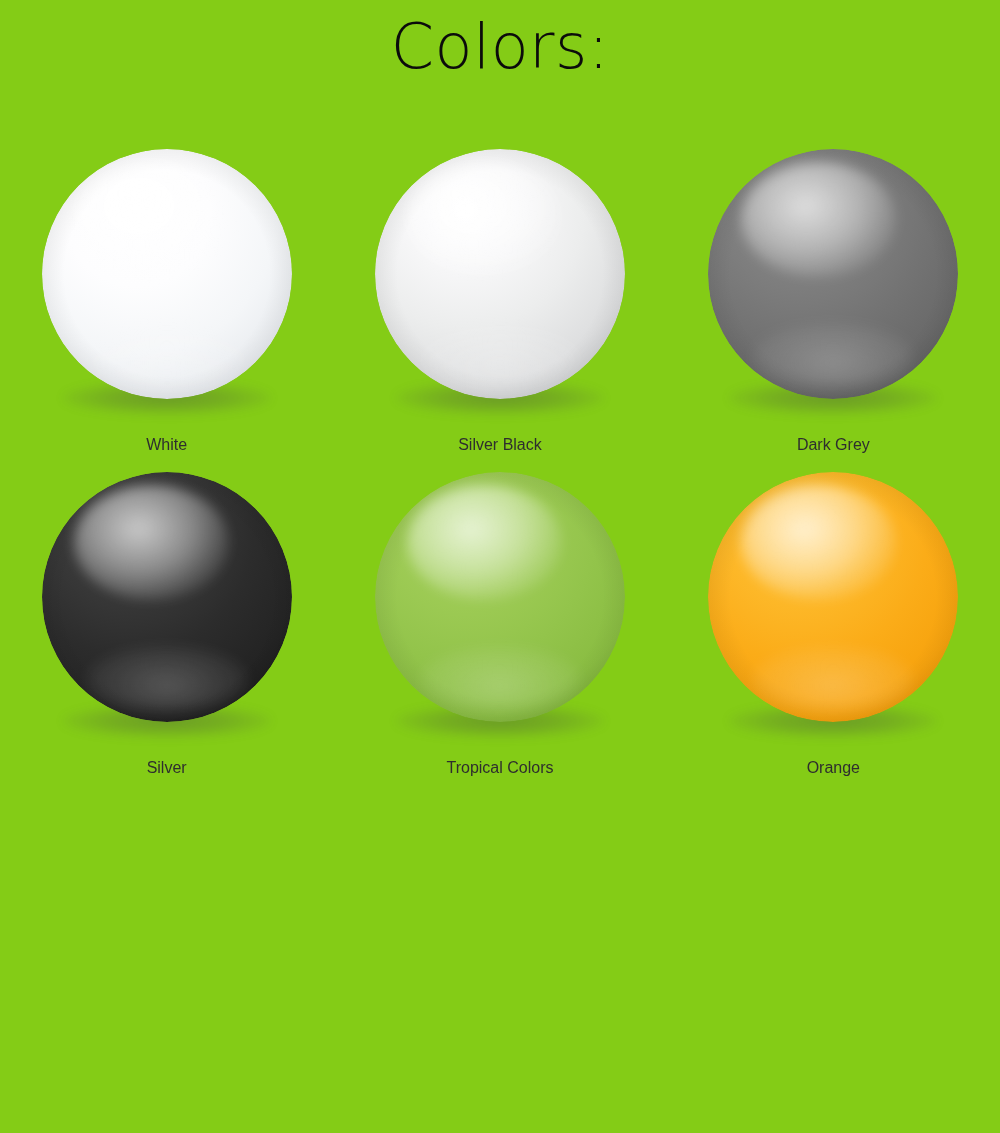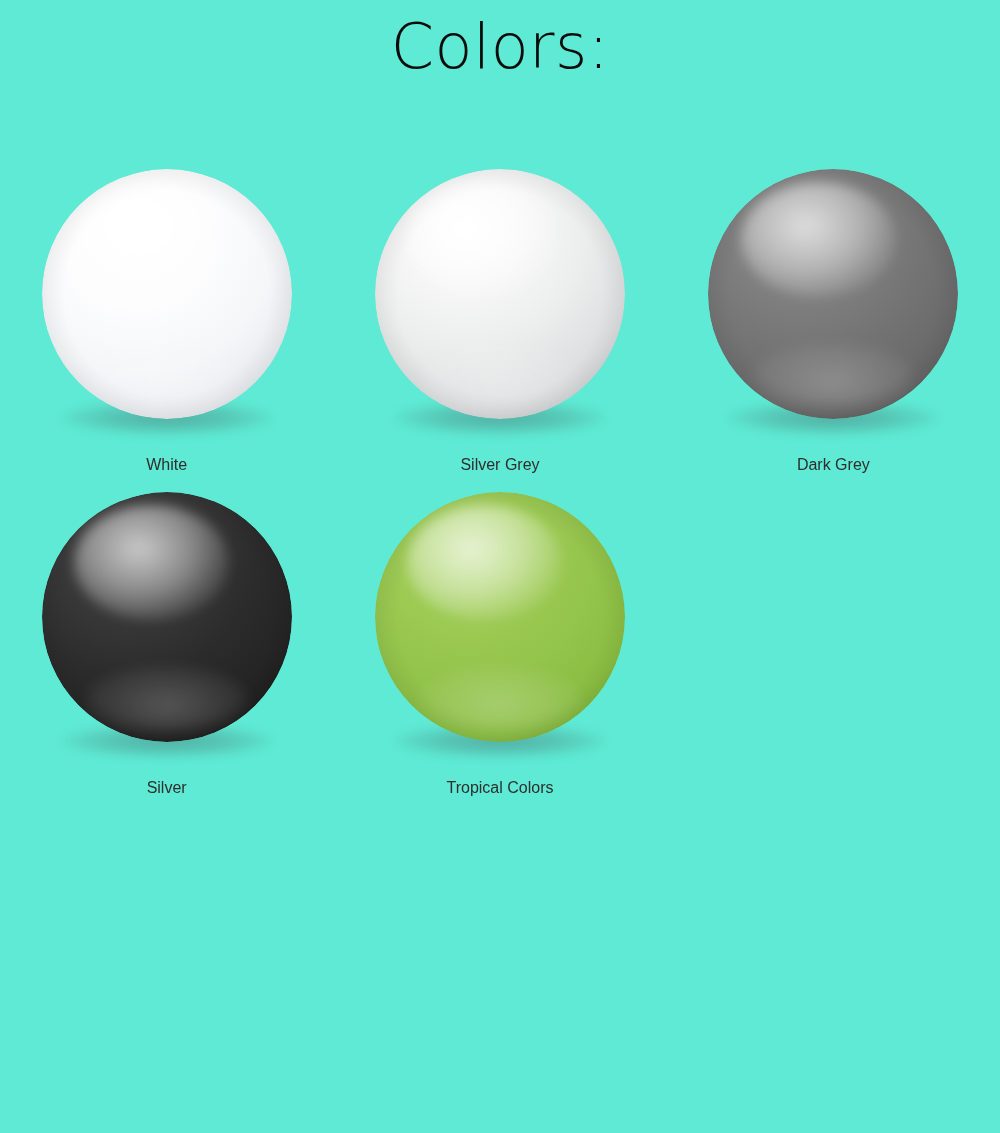--- a/index.html
+++ b/index.html
@@ -10,38 +10,38 @@
     width: 1000px;
     height: 1133px;
     background: #fdfdfd;
     font-family: "Liberation Sans", sans-serif;
     overflow: hidden;
   }
   .page {
     position: relative;
     width: 1000px;
     height: 1133px;
-    background: #5eead4;
+    background: #84cc16;
   }
   .page-title {
     position: absolute;
     top: 16px;
     left: 0;
     width: 1000px;
     text-align: center;
     font-family: "DejaVu Sans", sans-serif;
     font-size: 62px;
     font-weight: 300;
     letter-spacing: 0.5px;
     color: #0b0b0b;
     line-height: 1.0;
   }
   .swatch-grid {
     position: absolute;
-    top: 169px;
+    top: 149px;
     left: 0;
     width: 1000px;
     display: grid;
     grid-template-columns: repeat(3, 1fr);
     grid-auto-rows: 323px;
     justify-items: center;
   }
   .swatch {
     position: relative;
     width: 310px;
@@ -152,21 +152,21 @@
     <div class="swatch">
       <div class="sphere-wrap">
         <div class="sphere-shadow"></div>
         <div class="sphere">
           <div class="base" style="background: radial-gradient(circle at 36% 24%, #ffffff 0%, #f7f7f8 24%, #eceded 48%, #dddedf 72%, #c6c8ca 92%, #b4b6b8 100%);"></div>
           <div class="rim"></div>
           <div class="gloss"></div>
           <div class="bounce"></div>
         </div>
       </div>
-      <div class="swatch-label">Silver Grey</div>
+      <div class="swatch-label">Silver Black</div>
     </div>
 
     <div class="swatch">
       <div class="sphere-wrap">
         <div class="sphere-shadow"></div>
         <div class="sphere">
           <div class="base" style="background: radial-gradient(circle at 36% 24%, #8d8d8d 0%, #808080 26%, #737373 52%, #6a6a6a 72%, #5a5b5b 92%, #4e4f4f 100%);"></div>
           <div class="rim"></div>
           <div class="gloss"></div>
           <div class="bounce"></div>
@@ -195,15 +195,27 @@
         <div class="sphere">
           <div class="base" style="background: radial-gradient(circle at 36% 24%, #aad468 0%, #9ecb55 26%, #93c44b 52%, #8abd42 74%, #76a834 93%, #69992c 100%);"></div>
           <div class="rim"></div>
           <div class="gloss"></div>
           <div class="bounce"></div>
         </div>
       </div>
       <div class="swatch-label">Tropical Colors</div>
     </div>
 
+    <div class="swatch">
+      <div class="sphere-wrap">
+        <div class="sphere-shadow"></div>
+        <div class="sphere">
+          <div class="base" style="background: radial-gradient(circle at 36% 24%, #ffcb56 0%, #fdb92a 26%, #fbac18 52%, #f7a30e 74%, #e89004 93%, #d98103 100%);"></div>
+          <div class="rim"></div>
+          <div class="gloss"></div>
+          <div class="bounce"></div>
+        </div>
+      </div>
+      <div class="swatch-label">Orange</div>
+    </div>
 
   </div>
 </div>
 
 </body></html>

